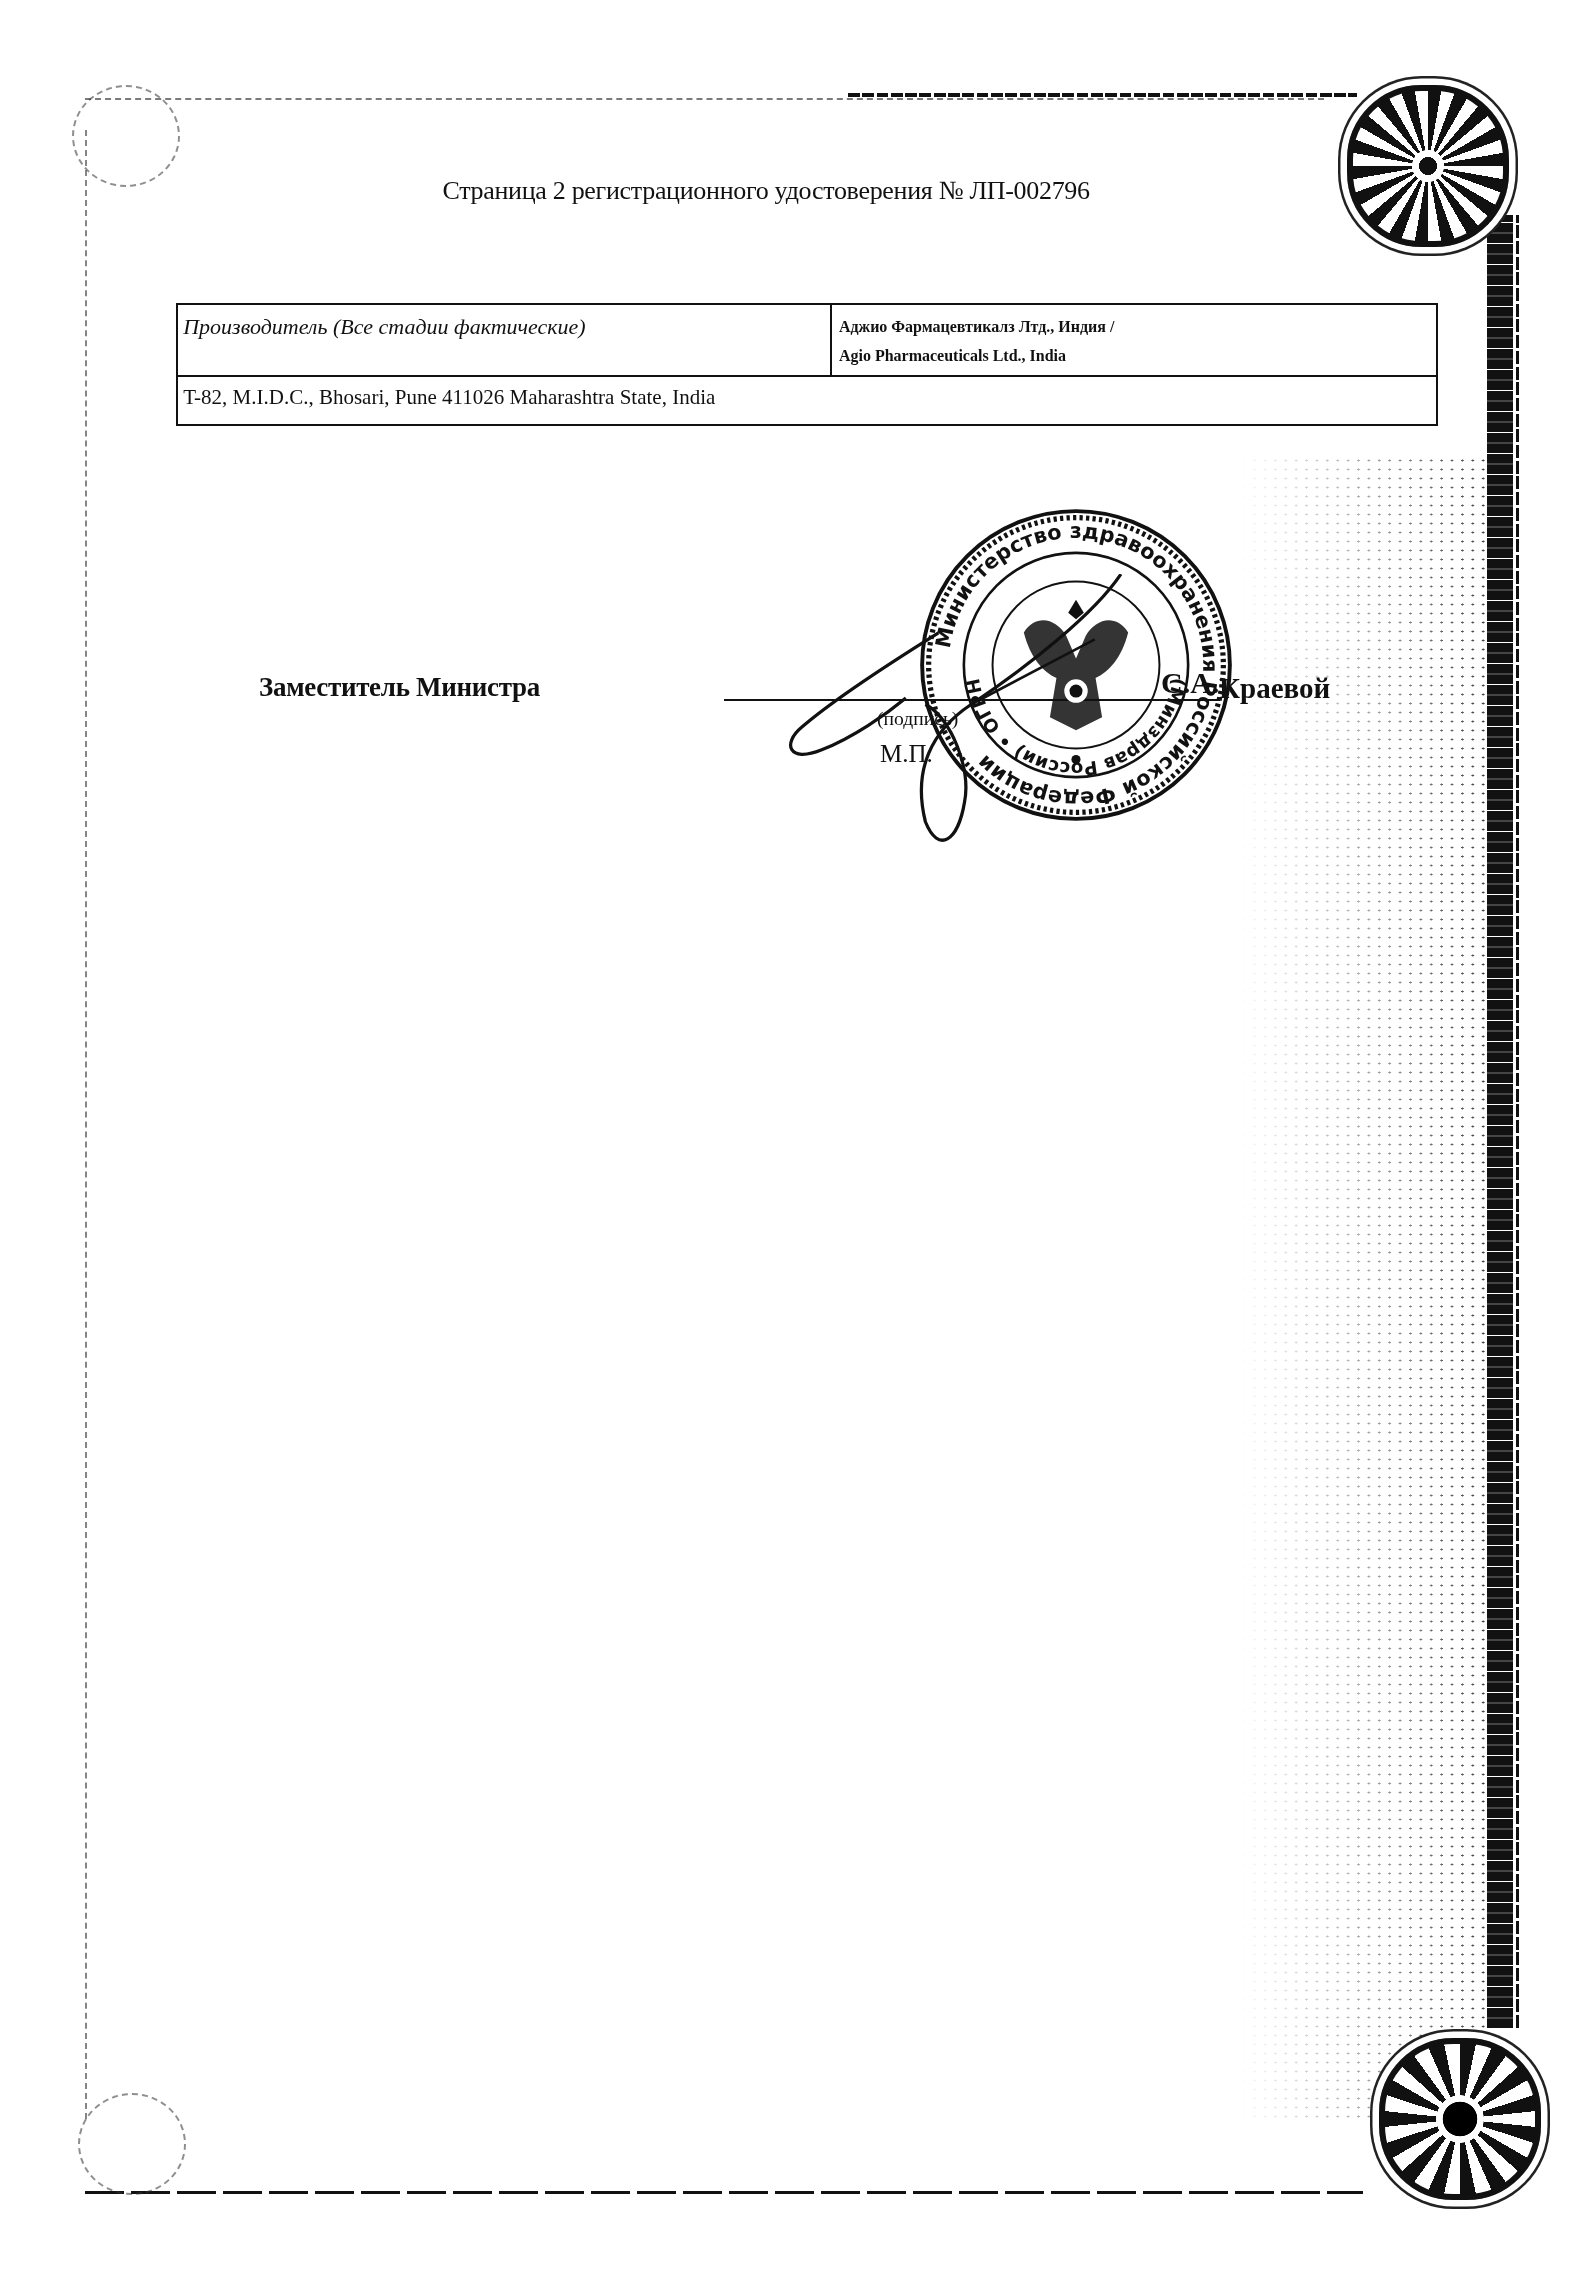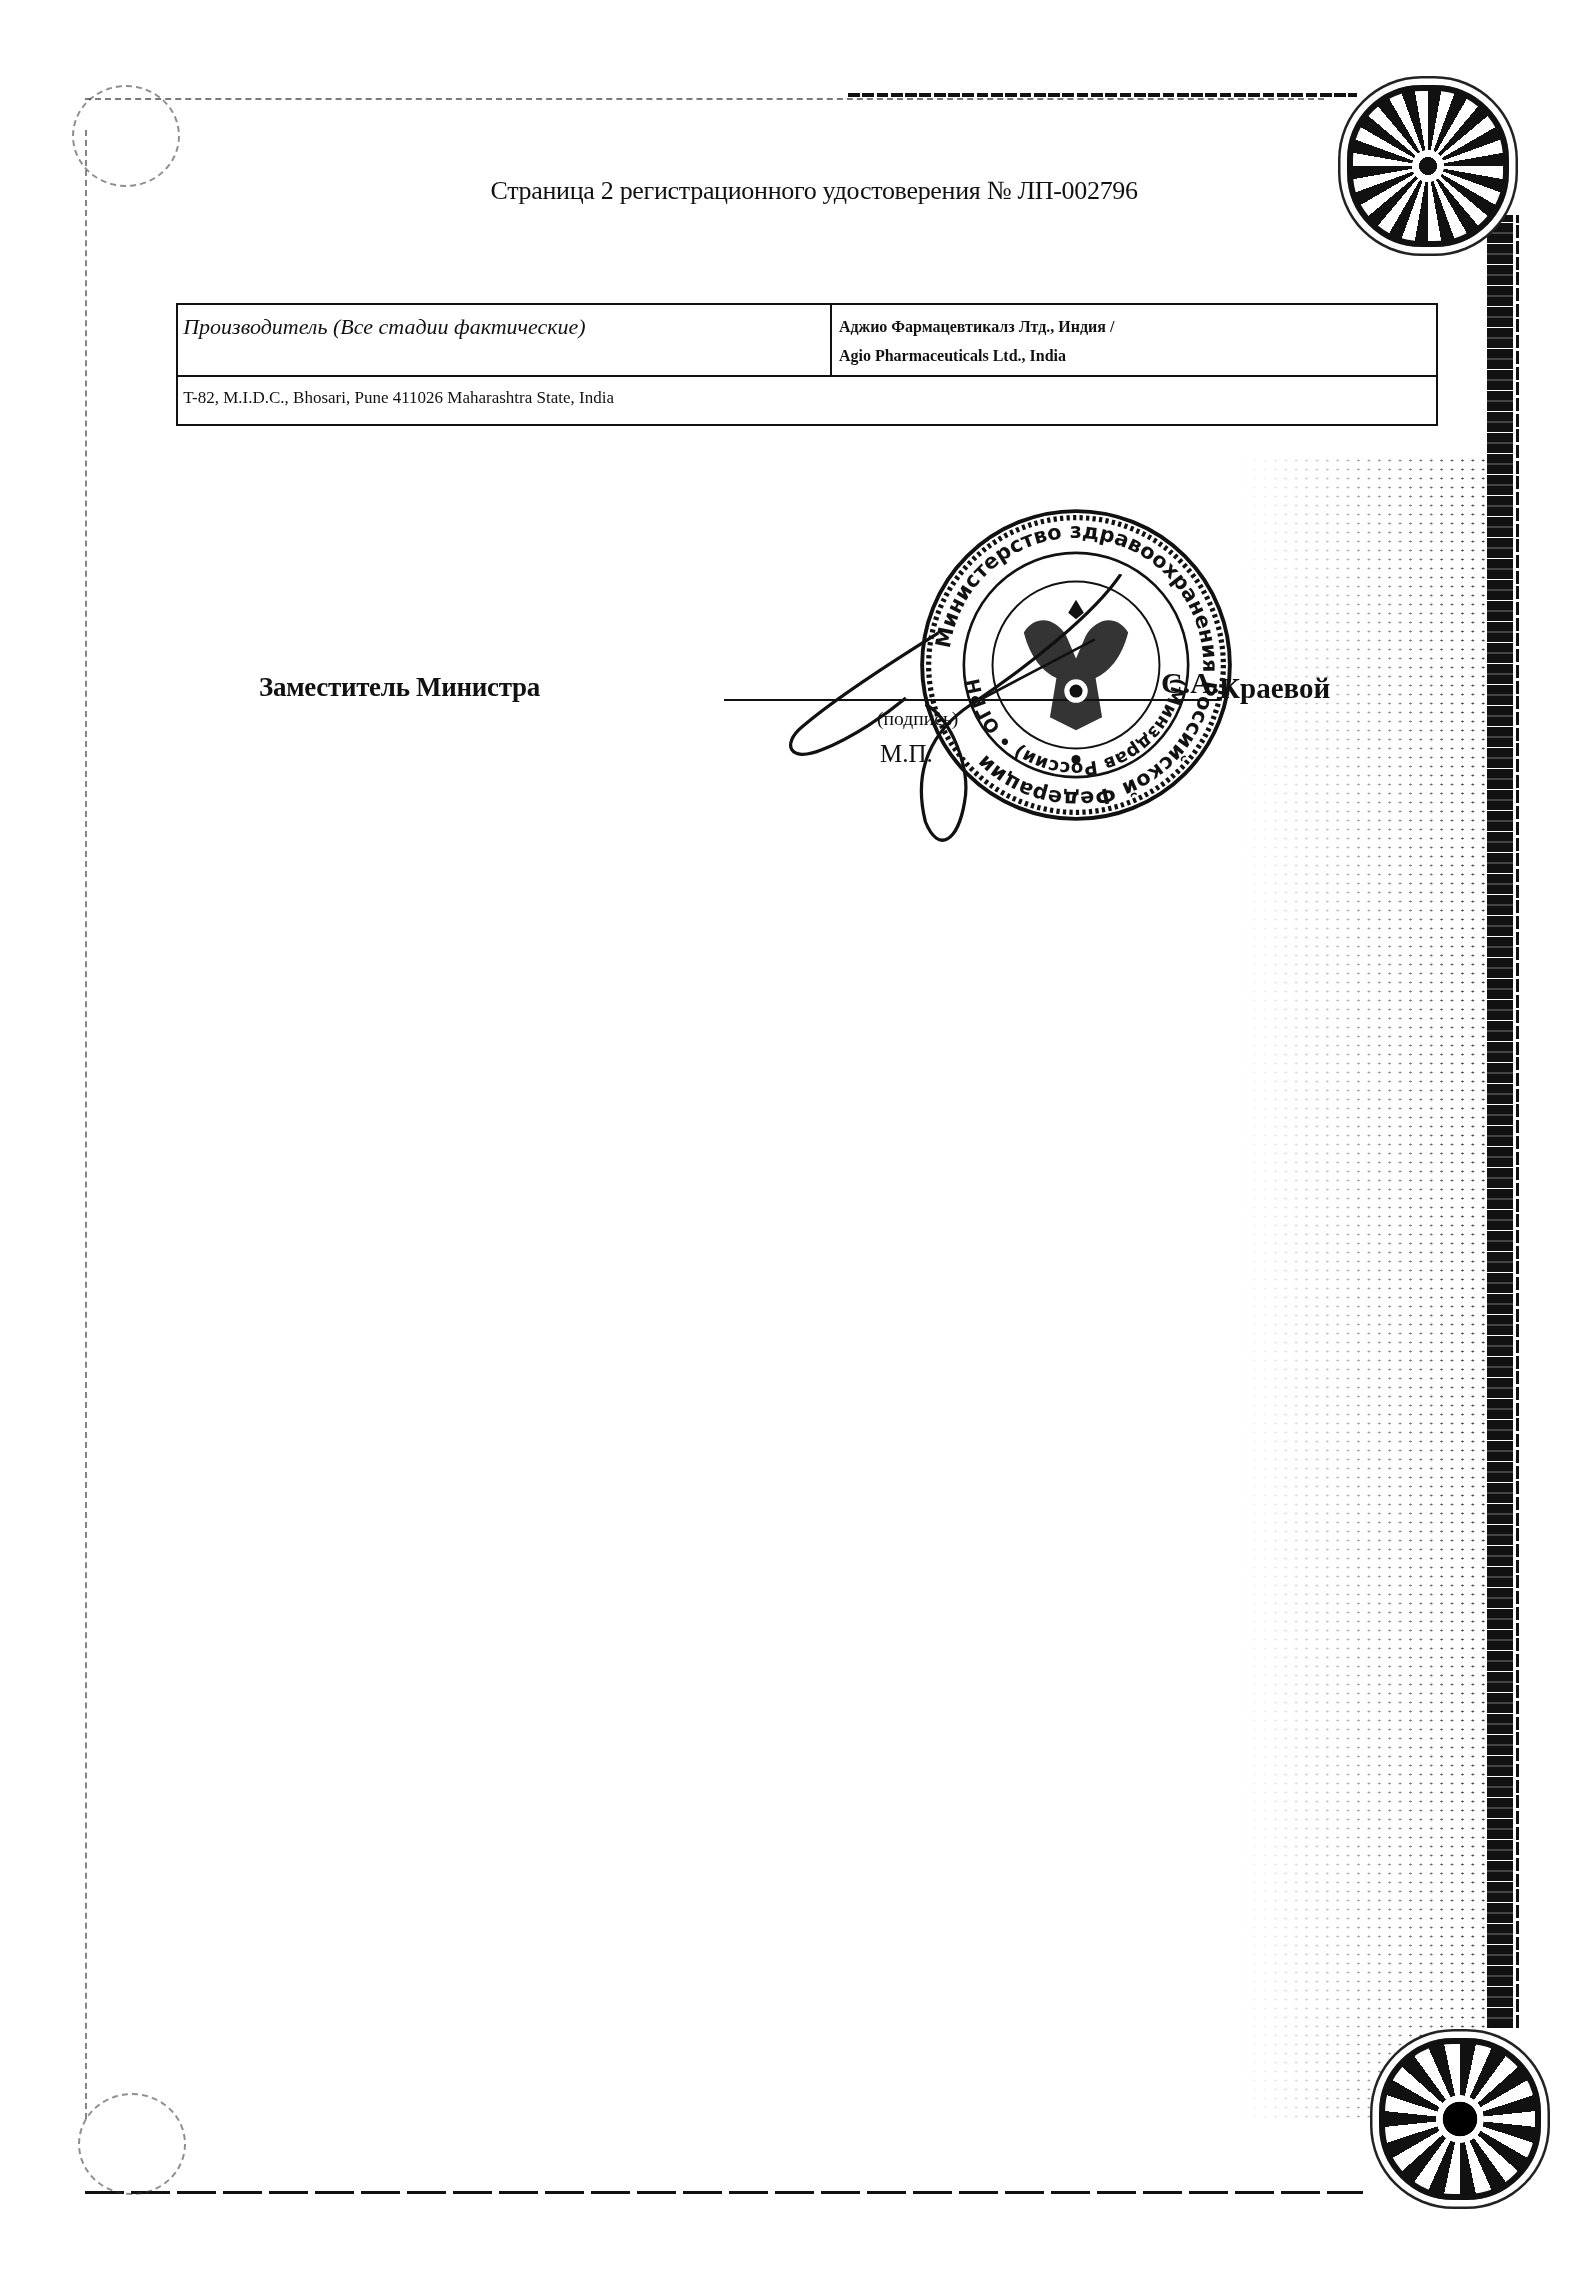--- a/index.html
+++ b/index.html
@@ -56,40 +56,40 @@
         repeating-conic-gradient(#111 0 12deg, #fff 12deg 24deg);
     }
     .faint-rosette {
       position: absolute; width: 104px; height: 98px; border-radius: 50%;
       border: 2px dashed #333; opacity: .55;
     }
 
     
     .page-header {
       position: absolute; left: 0; top: 176px; width: 1540px; text-align: center;
-      font-size: 26px; letter-spacing: -0.3px; padding-left: 0; margin-left: 48px;
+      font-size: 26px; letter-spacing: -0.3px; padding-left: 0;
     }
     .page-header span { position: relative; left: -3.9px; }
 
     
     .mfg-table {
       position: absolute; left: 176px; top: 303px; width: 1262px;
       border: 2px solid #111; border-collapse: collapse;
     }
     .mfg-table td { border: 2px solid #111; vertical-align: top; padding: 0 5.2px; }
     .mfg-table .head {
       font-weight: bold; font-size: 25px; line-height: 35px; padding: 9px 5.2px 19.6px 5.2px;
       height: 56px;
     }
     .mfg-table .role {
       font-style: italic; font-size: 22px; line-height: 29px; padding-top: 6.5px;
       width: 642px; height: 63px;
     }
     .mfg-table .company { font-size: 16px; line-height: 29px; padding: 6.5px 6.5px 3.9px 6.5px; font-weight: bold; }
-    .mfg-table .address { font-size: 17px; line-height: 29px; padding: 6.5px 5.2px 11.7px 5.2px; height: 29px; }
+    .mfg-table .address { font-size: 21px; line-height: 29px; padding: 6.5px 5.2px 11.7px 5.2px; height: 29px; }
 
     
     .sig-title {
       position: absolute; left: 215px; top: 672px; font-size: 27px; font-weight: bold;
       letter-spacing: -0.3px;
       margin-left: 44px;
     }
     .sig-line {
       position: absolute; left: 724px; top: 699px; width: 496px; height: 2px; background: #111;
     }

